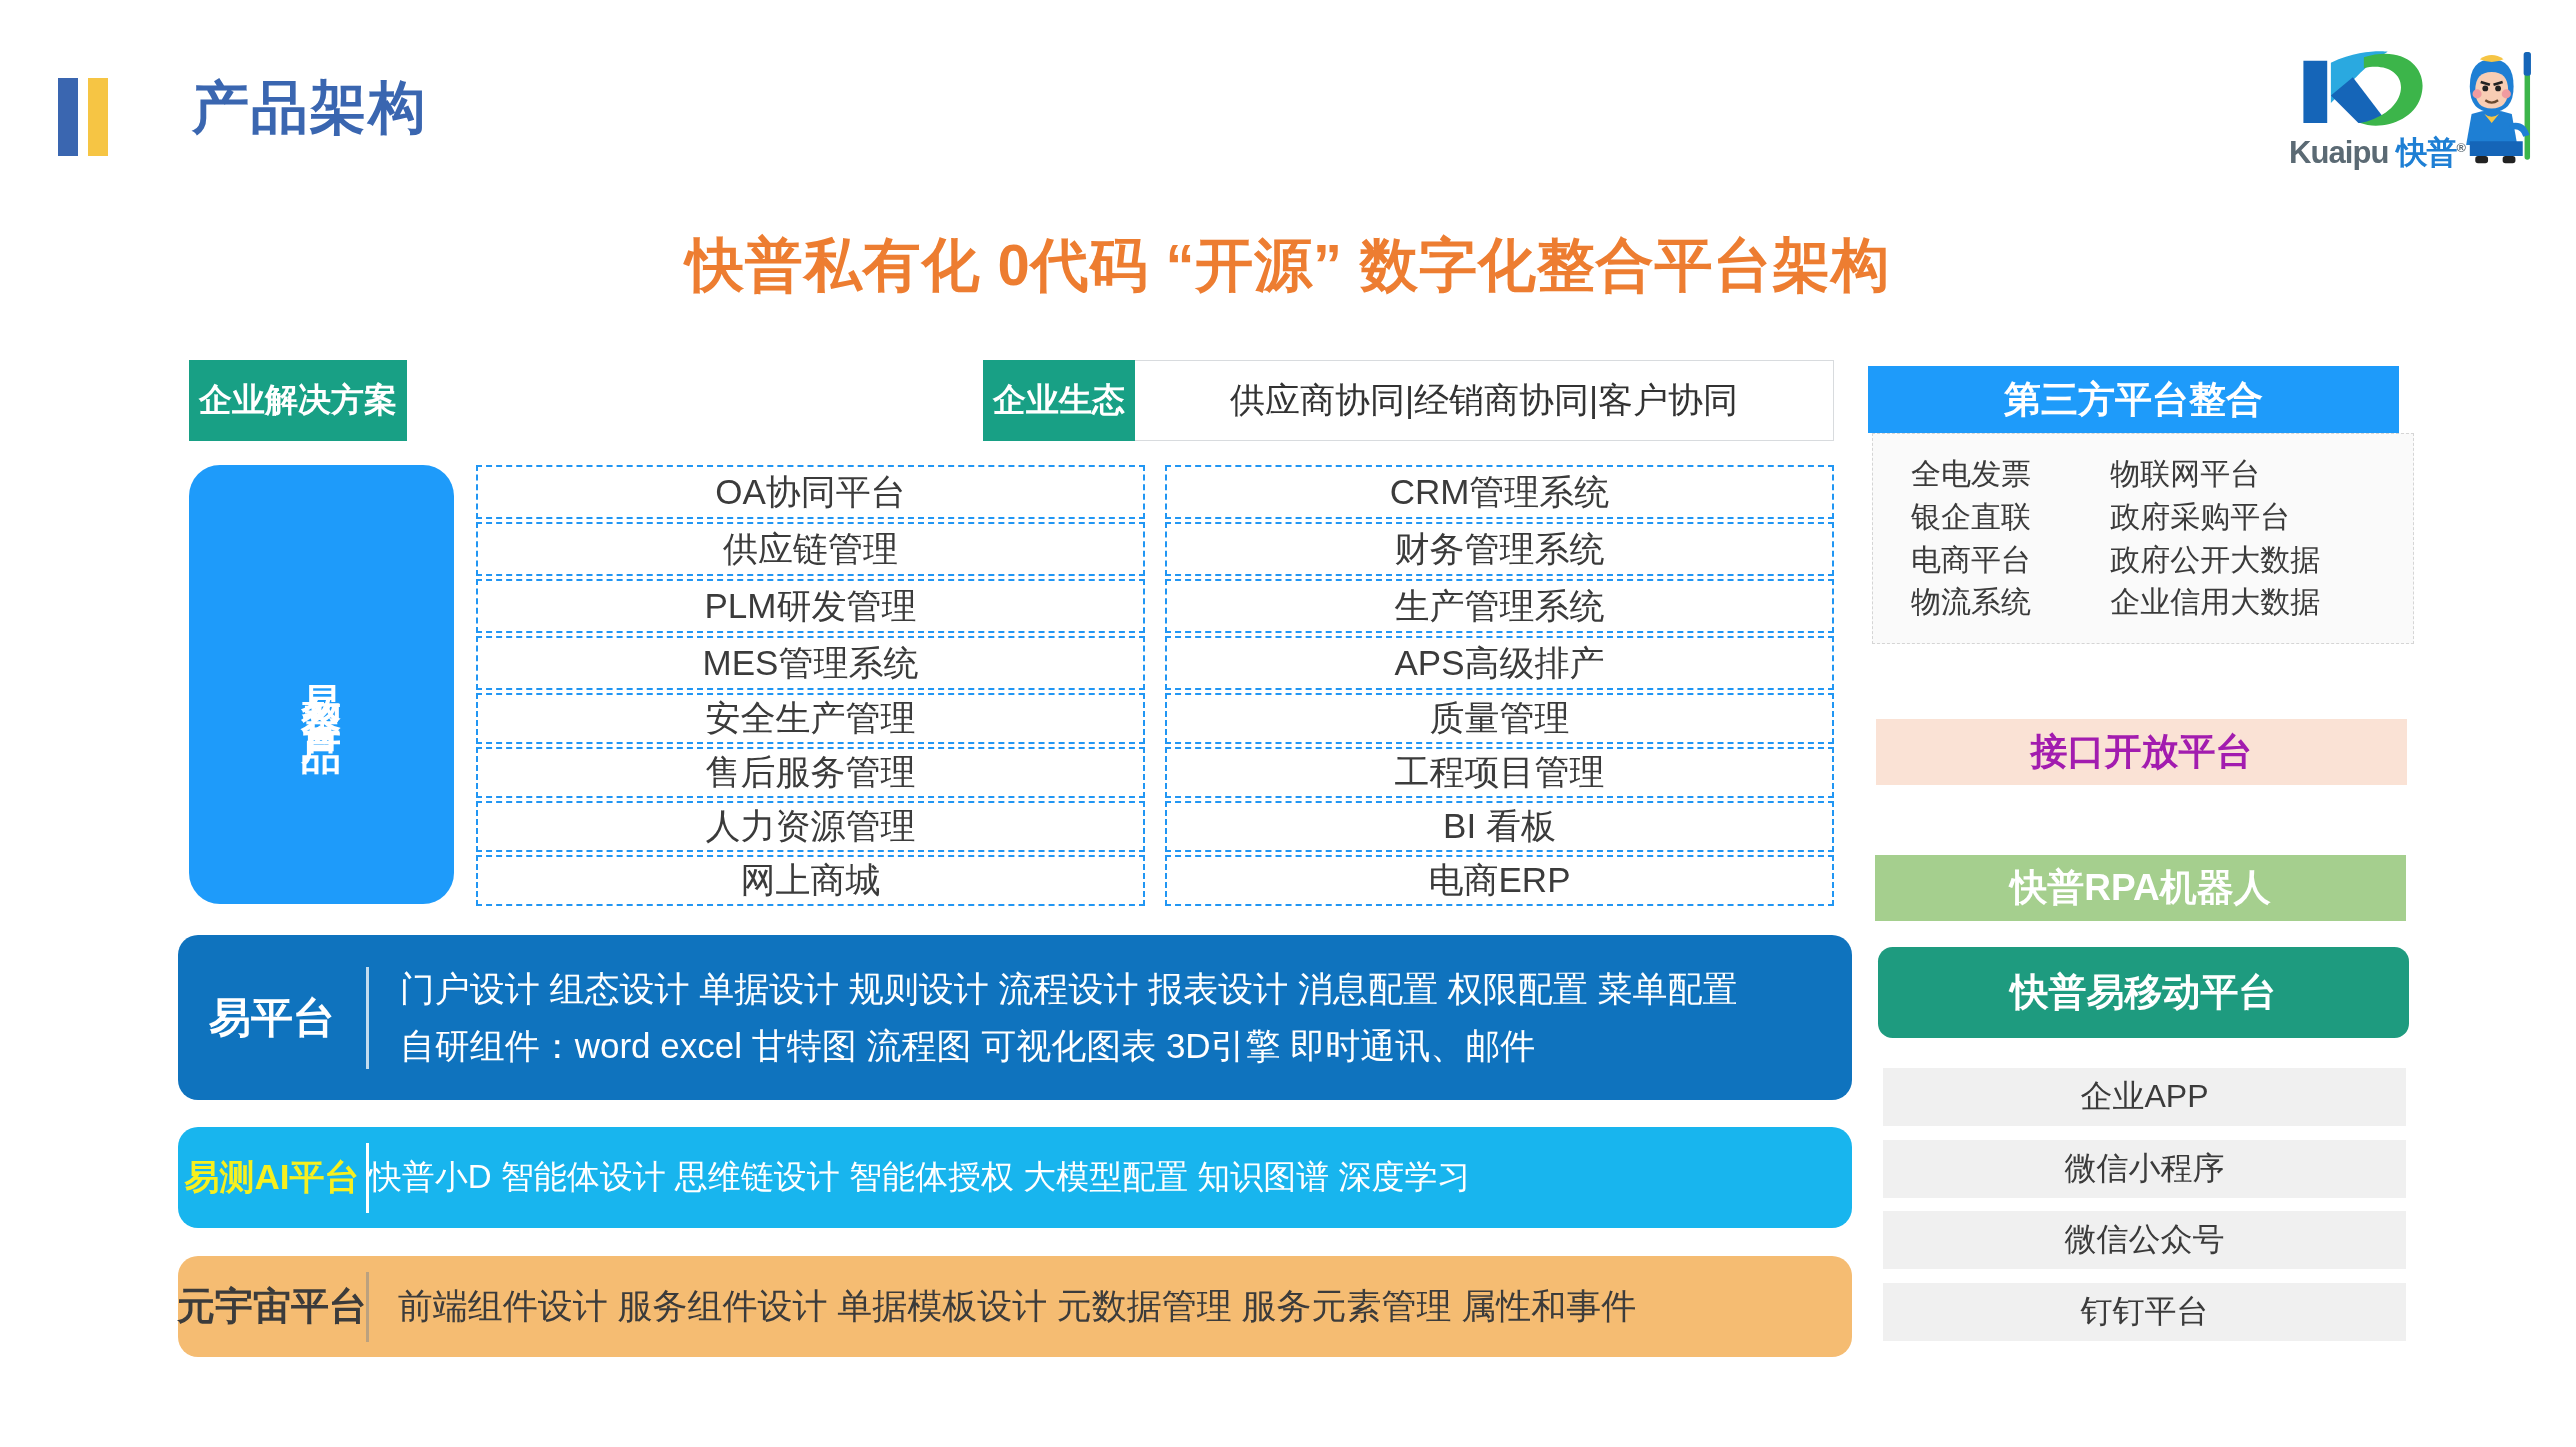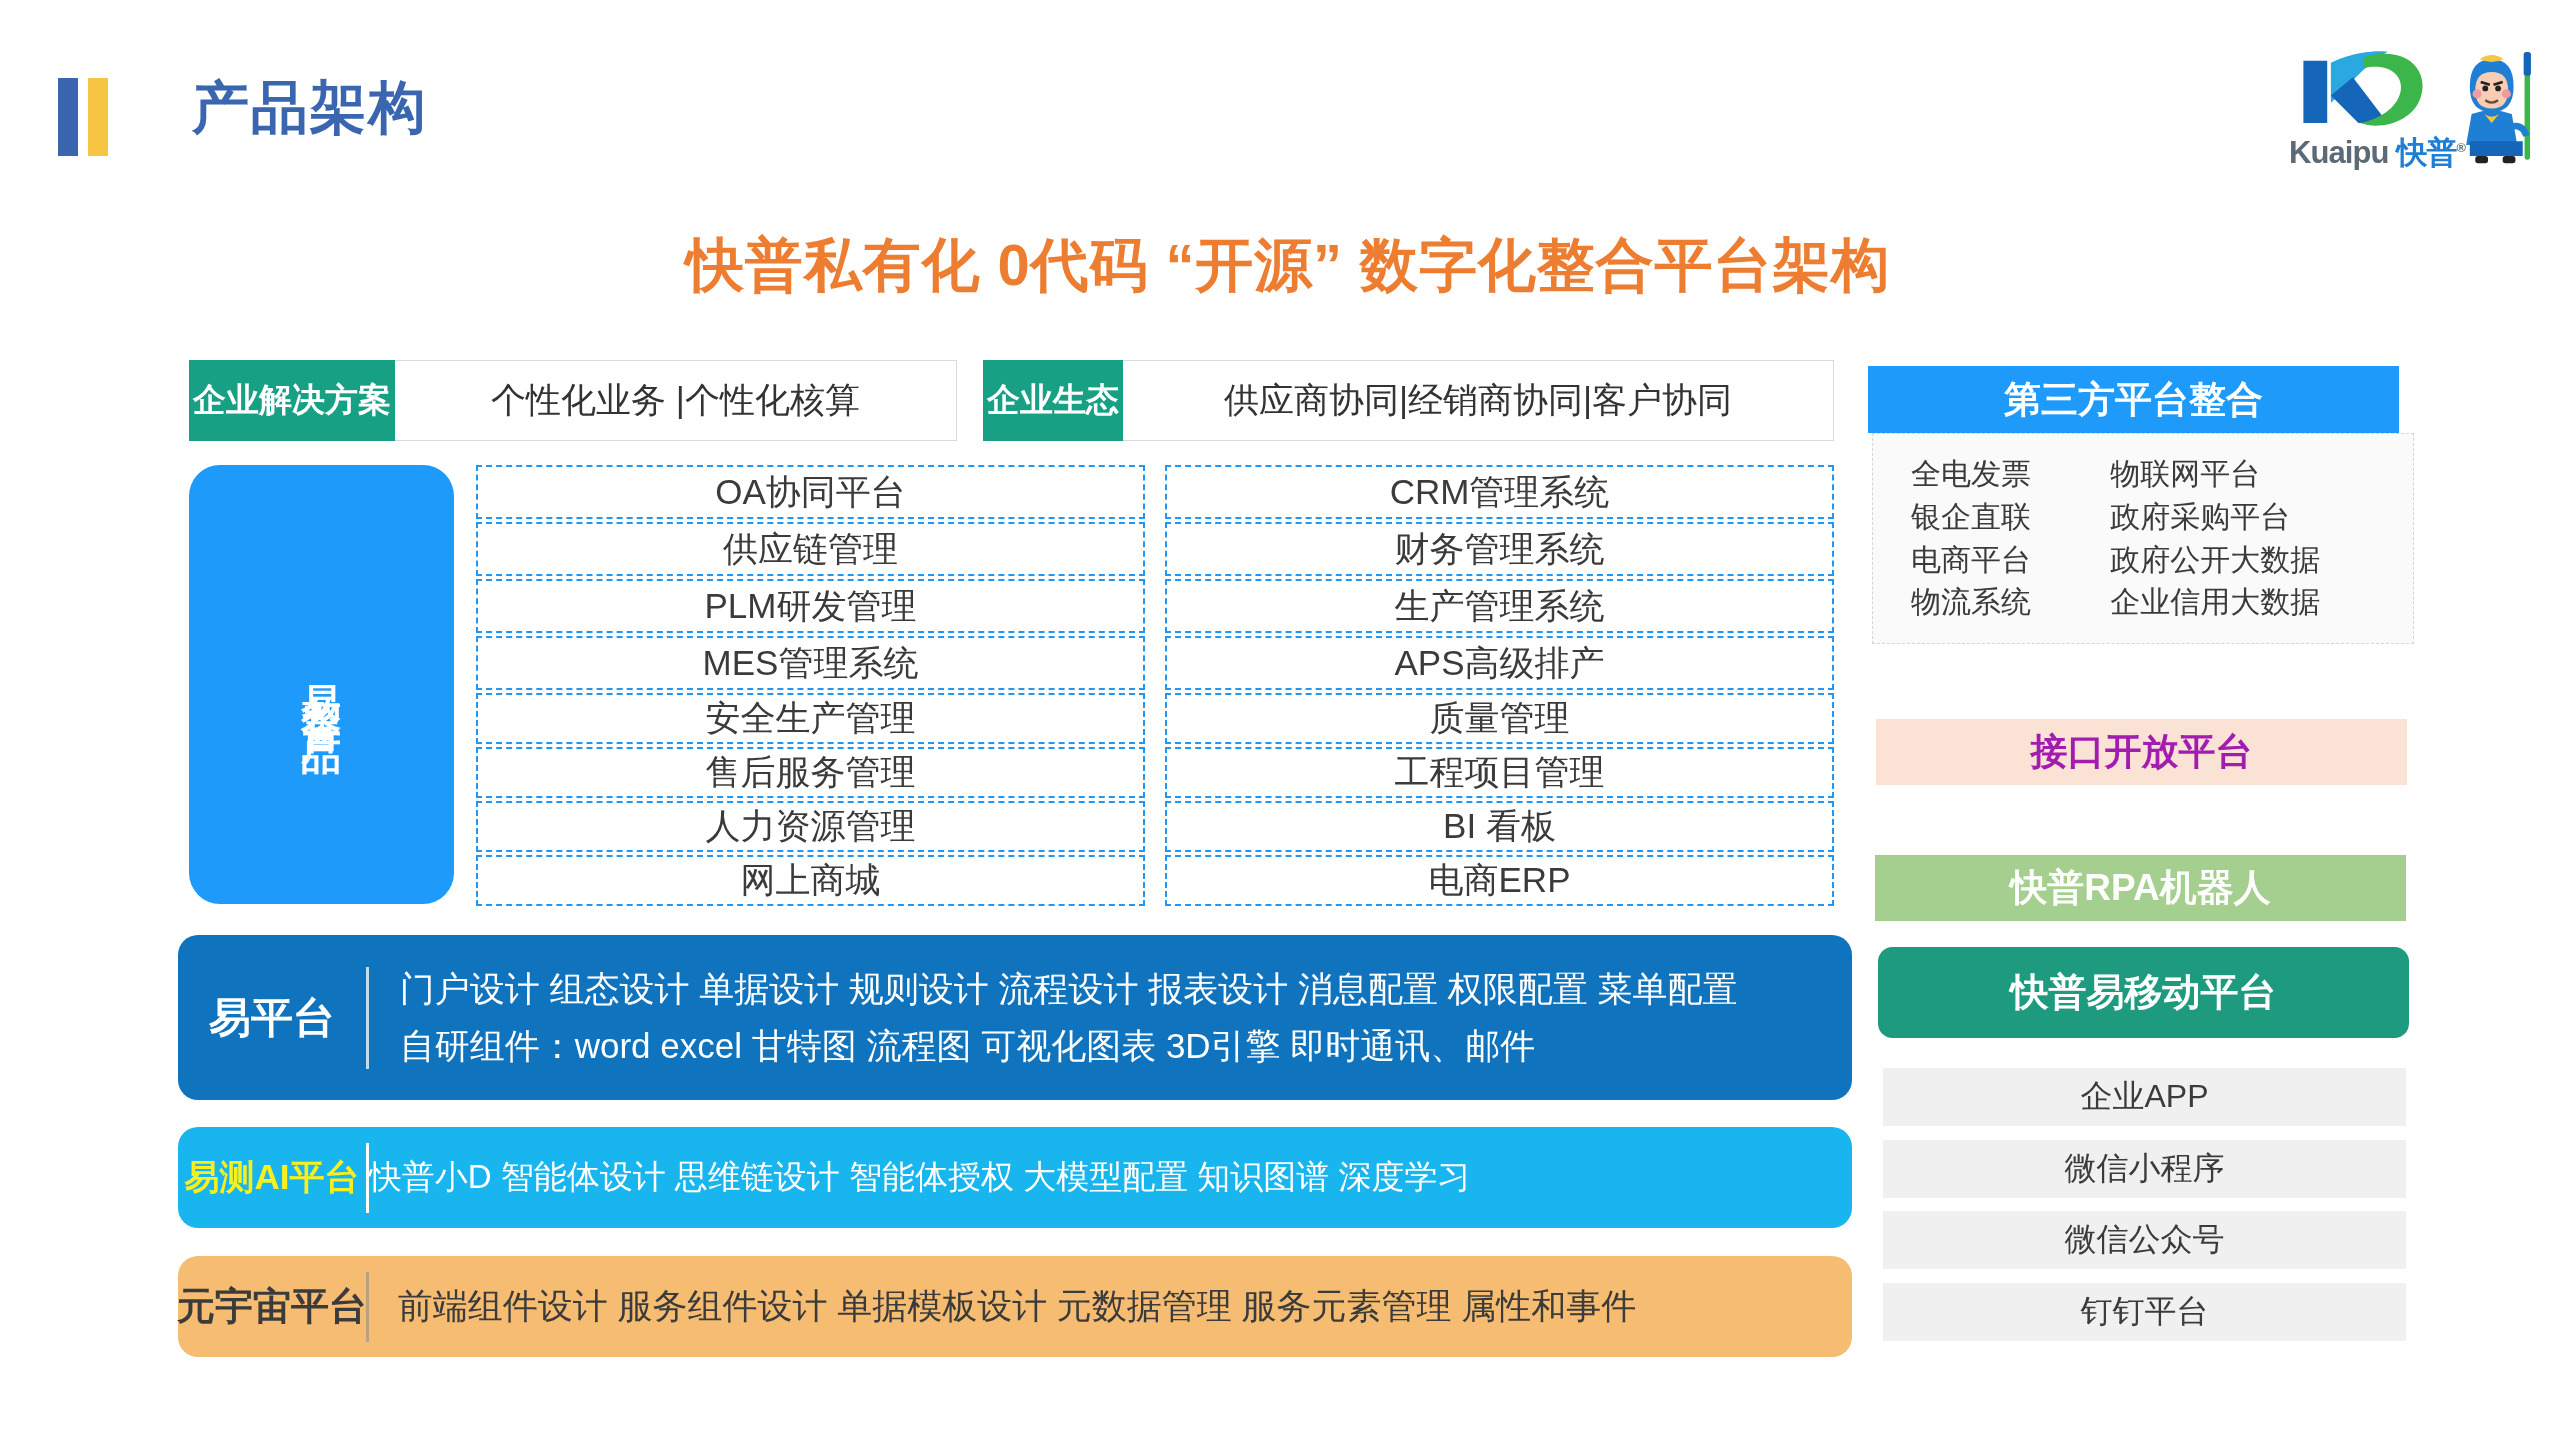--- a/index.html
+++ b/index.html
@@ -21,21 +21,21 @@
   #logo .reg{font-size:12.8px;vertical-align:super;color:#5b6a74;}
   #logo .mascot{position:absolute;left:179px;top:1.8px;}
   
   #main-title{position:absolute;left:0;top:227px;width:2576px;text-align:center;
      font-size:58px;font-weight:bold;color:#ED7D31;letter-spacing:0.9px;}
   
   #diagram{position:absolute;left:0;top:0;width:2576px;height:1447px;}
   
   .greenbar{position:absolute;height:81px;display:flex;align-items:stretch;}
   .greenbar .tag{background:#18a085;color:#fff;font-size:33px;font-weight:bold;
-     display:flex;align-items:center;justify-content:center;padding:0 4px;white-space:nowrap;}
+     display:flex;align-items:center;justify-content:center;padding:0 10px;white-space:nowrap;}
   .greenbar .body{background:#fff;border:0.9px solid #d8dbde;border-left:none;color:#333;
      font-size:35px;display:flex;align-items:center;justify-content:center;flex:1;white-space:nowrap;}
   #bar-solution{left:189px;top:360px;width:768px;}
   #bar-ecology{left:983px;top:360px;width:851px;}
   
   #vblock{position:absolute;left:189px;top:465px;width:265px;height:439px;background:#1E9BFA;
      border-radius:31px;display:flex;align-items:center;justify-content:center;}
   #vblock span{writing-mode:vertical-rl;text-orientation:upright;color:#fff;font-size:40px;
      font-weight:bold;letter-spacing:12.8px;line-height:1;}
   
@@ -119,21 +119,20 @@
           <rect x="50" y="116" width="14" height="8" rx="3" fill="#222"></rect>
         </svg>
       </div>
     </div>
   </div>
 
   <div id="main-title">快普私有化 0代码 “开源” 数字化整合平台架构</div>
 
   <div class="greenbar" id="bar-solution">
     <div class="tag">企业解决方案</div>
-    <div class="body">个性化业务 |个性化核算</div>
   </div>
   <div class="greenbar" id="bar-ecology">
     <div class="tag">企业生态</div>
     <div class="body">供应商协同|经销商协同|客户协同</div>
   </div>
 
   <div id="vblock">
     <span>易整合产品</span>
   </div>
 

